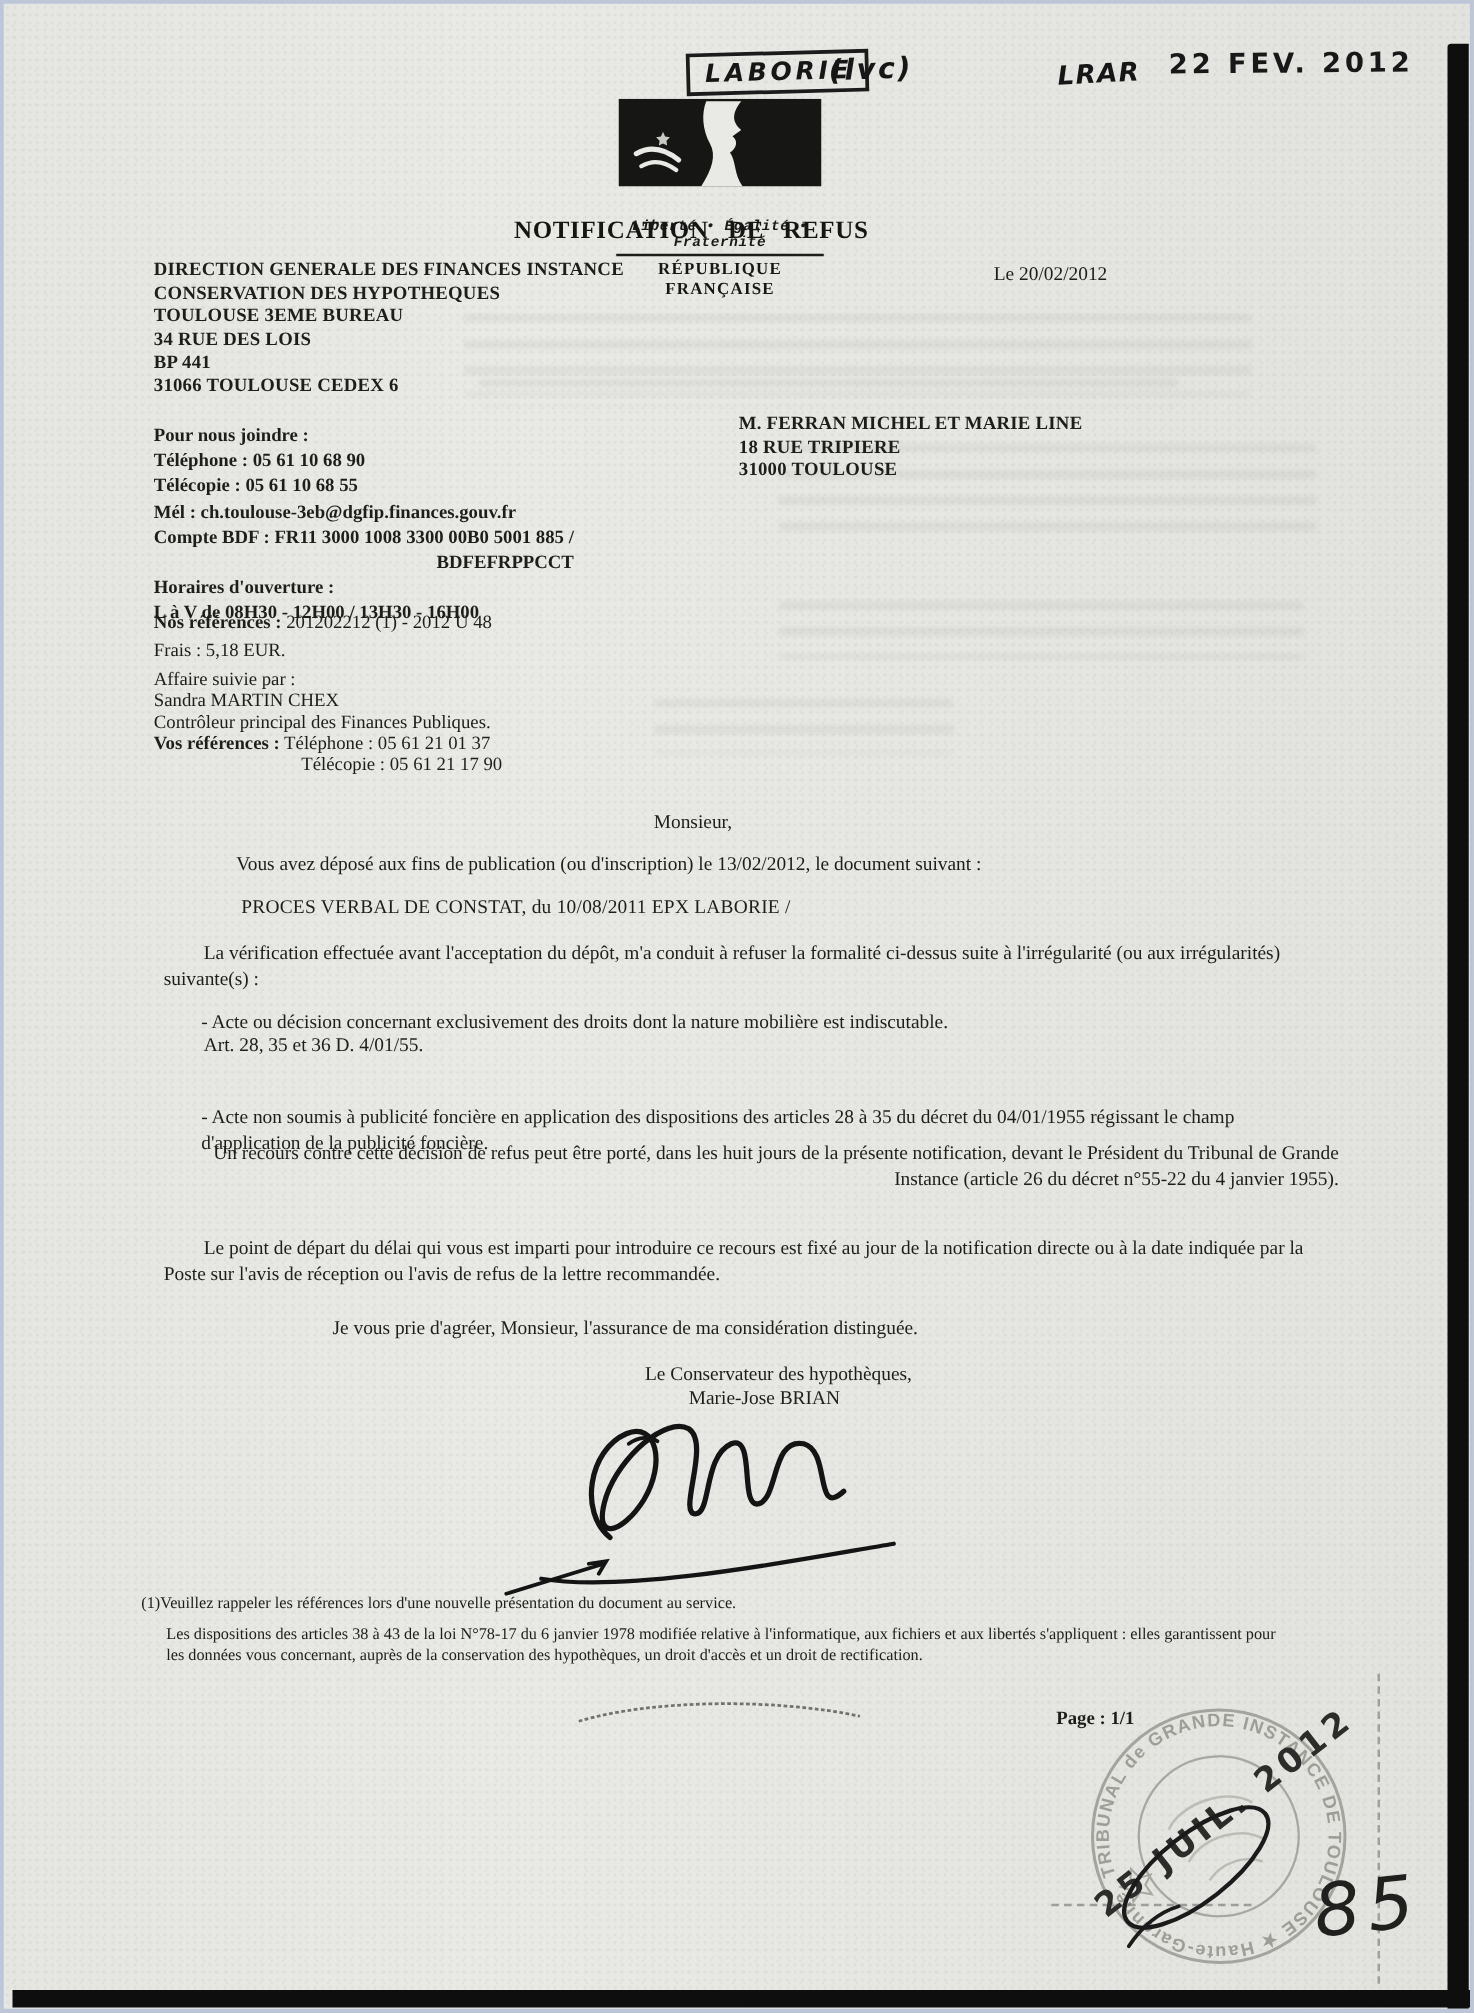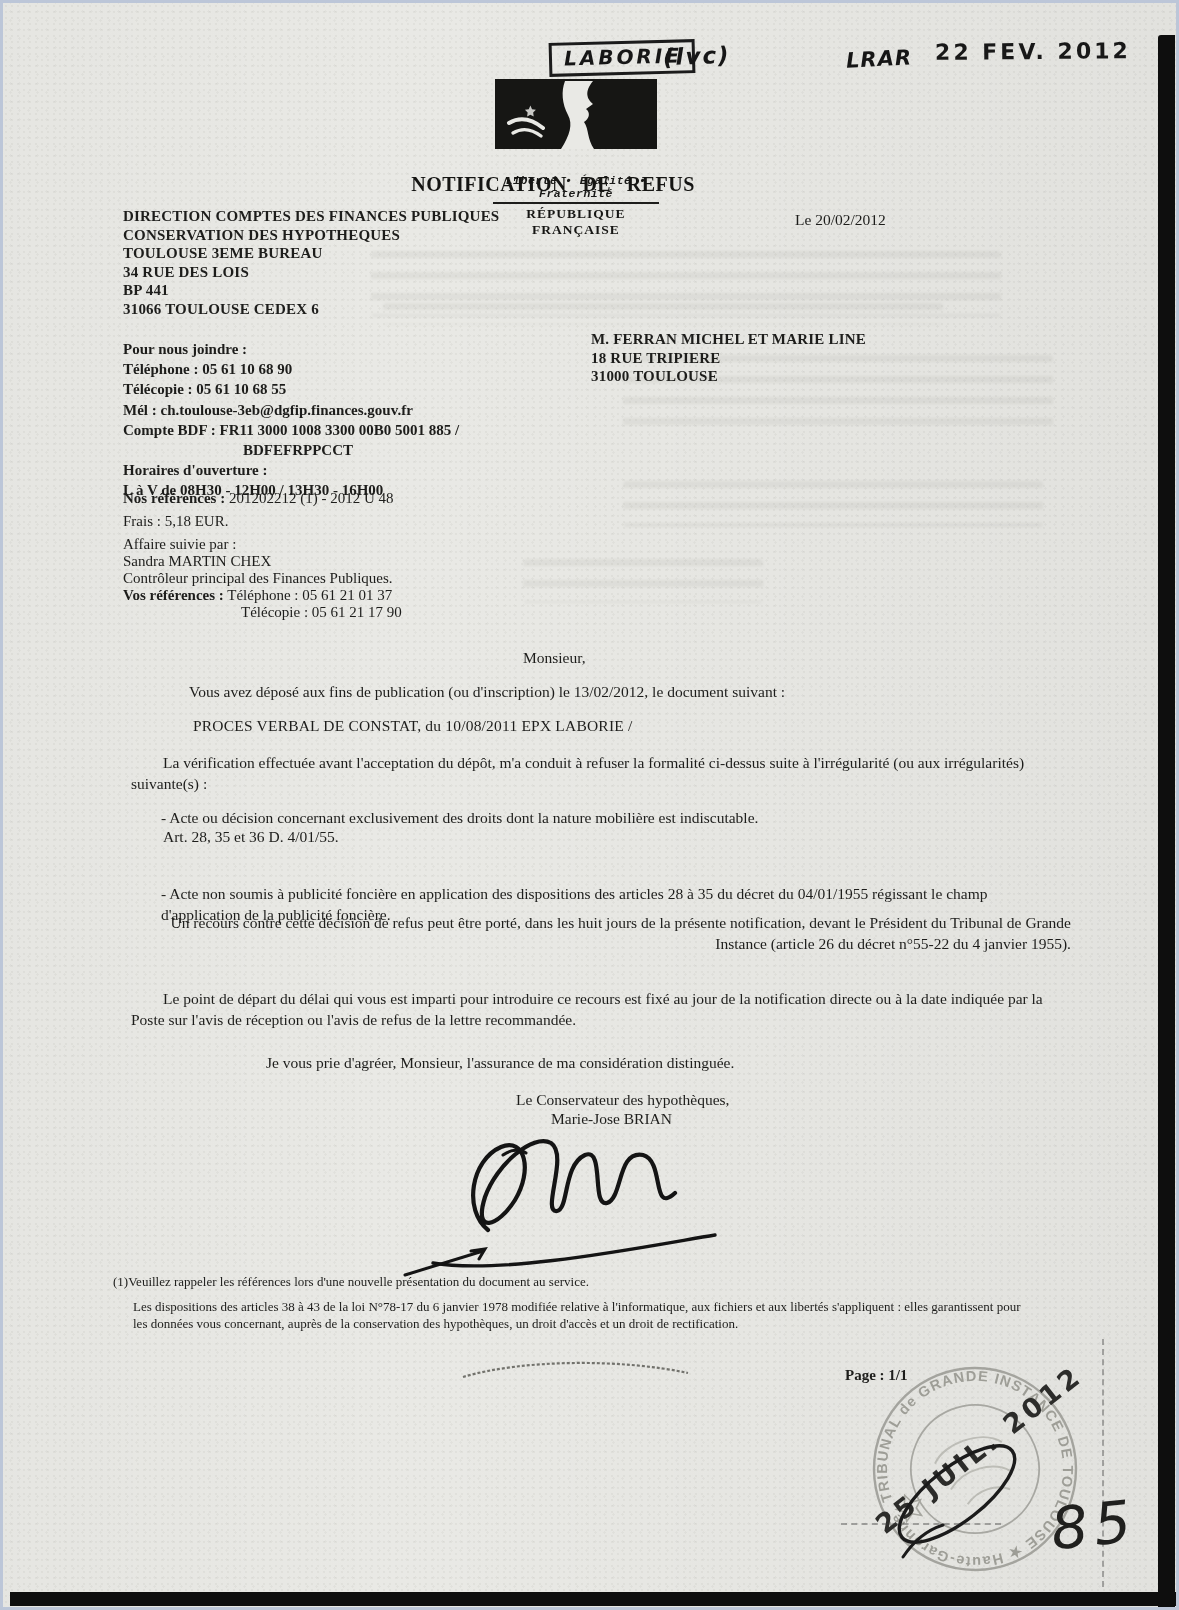--- a/index.html
+++ b/index.html
@@ -29,21 +29,21 @@
   
   .logo{left:490px;top:76px;width:166px;text-align:center;}
   .logo .motto{display:block;margin-top:19px;font-style:italic;font-weight:700;font-size:11.5px;color:#1a1a18;letter-spacing:.5px;font-family:Liberation Mono, monospace;}
   .logo .republic{display:inline-block;margin-top:2px;padding-top:2px;border-top:2px solid #1d1d1b;font-weight:700;font-size:13.5px;letter-spacing:1px;font-variant:small-caps;color:#161614;}
   
   .title{left:380px;top:170px;width:340px;text-align:center;font-weight:700;font-size:20px;word-spacing:10px;letter-spacing:.5px;color:#151513;}
   .sender{left:120px;top:204px;font-weight:700;font-size:15px;line-height:18.5px;letter-spacing:.2px;}
   .letter-date{left:792px;top:208px;font-size:15.5px;}
   .recipient{left:588px;top:327px;font-size:15px;line-height:18.5px;font-weight:700;letter-spacing:.2px;}
   .contact{left:120px;top:336px;font-weight:700;font-size:15px;line-height:20.2px;}
-  .contact .indent{padding-left:120px;}
+  .contact .indent{padding-left:120px;text-align:right;}
   .refs{left:120px;top:487px;font-size:15px;line-height:17px;}
   .refs .row{margin-bottom:6px;}
   .refs b{font-weight:700;}
   .fax-indent{padding-left:118px;}
   .saluation{left:520px;top:646px;font-size:15.5px;}
   .p-deposit{left:186px;top:680px;width:880px;font-size:15.5px;}
   .p-doc{left:190px;top:714px;width:880px;font-size:15.5px;letter-spacing:.2px;}
   .p-verif{left:128px;top:750px;width:938px;font-size:15.5px;line-height:20.5px;text-indent:32px;}
   .b1a{left:158px;top:806px;width:900px;font-size:15.5px;}
   .b1b{left:160px;top:825px;width:900px;font-size:15.5px;}
@@ -93,21 +93,21 @@
       <path d="M20,54 C30,48 40,51 48,57" stroke="#e9e9e5" stroke-width="3.4" fill="none" stroke-linecap="round"></path>
       <path d="M40,30 l3,7 7,1 -5,5 1,7 -6,-3 -6,3 1,-7 -5,-5 7,-1 z" fill="#e9e9e5" opacity=".85" transform="scale(.55) translate(28,18)"></path>
     </svg>
     <span class="motto">Liberté • Égalité • Fraternité</span>
     <span class="republic">RÉPUBLIQUE FRANÇAISE</span>
   </div>
 
   <div class="abs title">NOTIFICATION DE REFUS</div>
 
   <div class="abs sender">
-    <div>DIRECTION COMPTES DES FINANCES PUBLIQUES</div>
+    <div>DIRECTION GENERALE DES FINANCES INSTANCE</div>
     <div>CONSERVATION DES HYPOTHEQUES</div>
     <div>TOULOUSE 3EME BUREAU</div>
     <div>34 RUE DES LOIS</div>
     <div>BP 441</div>
     <div>31066 TOULOUSE CEDEX 6</div>
   </div>
 
   <div class="abs letter-date">Le 20/02/2012</div>
 
   <div class="abs recipient">

